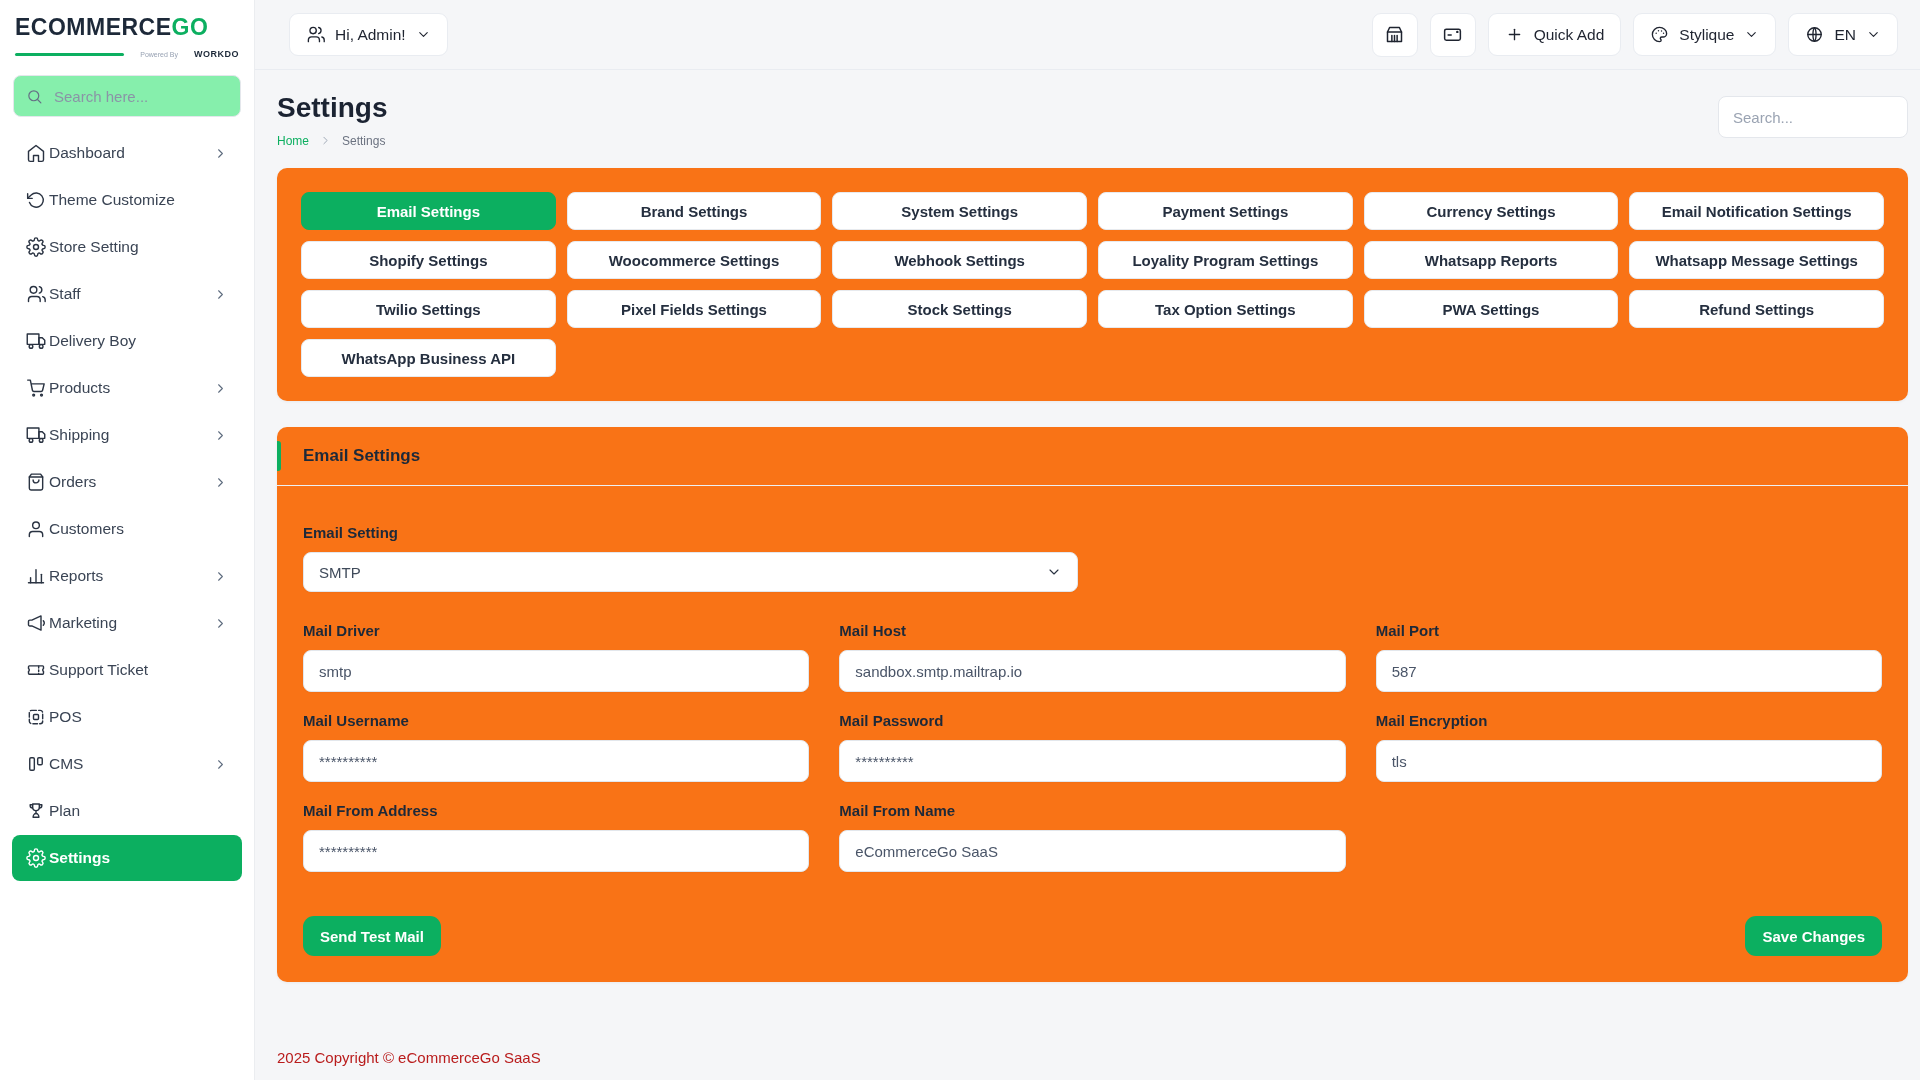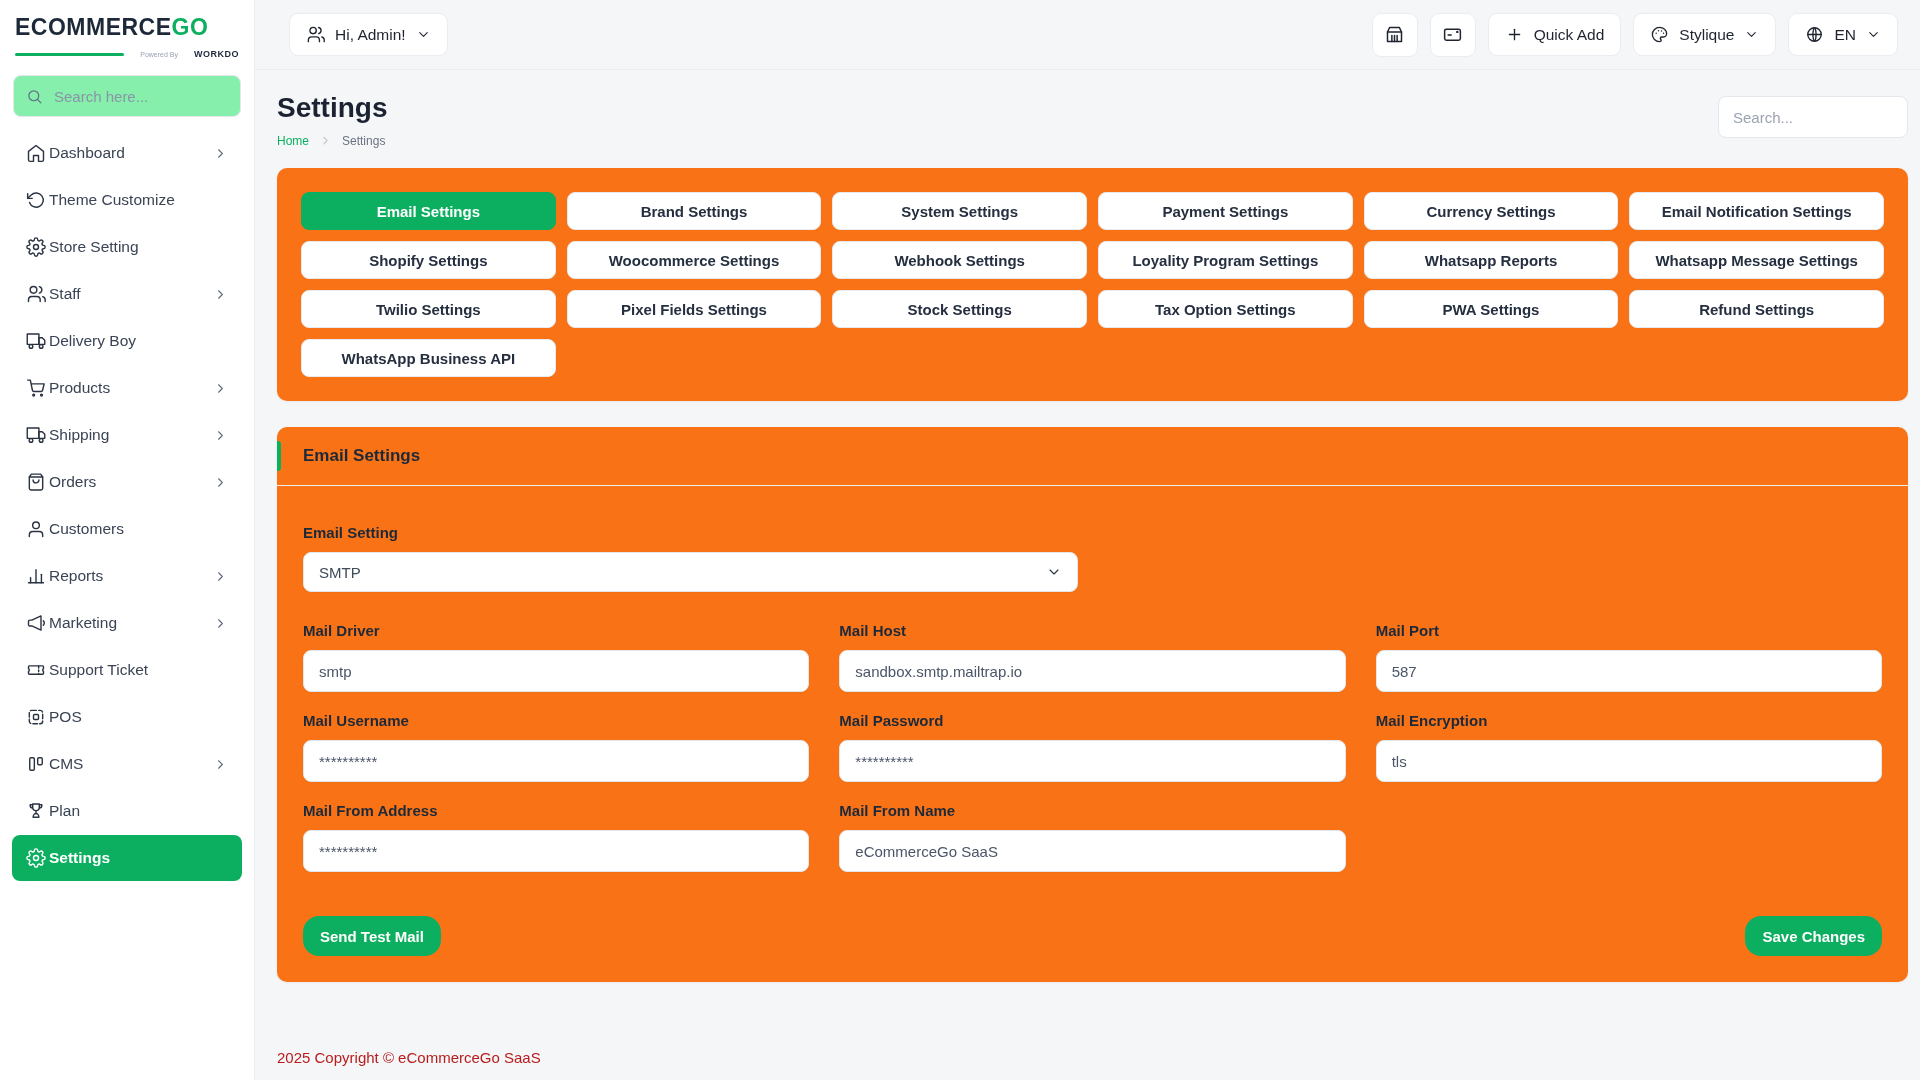--- a/index.html
+++ b/index.html
@@ -70,21 +70,21 @@
   .card-head{position:relative;padding:19px 26px;border-bottom:1px solid #edf0f3}
   .card-head .accent{position:absolute;left:0;top:50%;transform:translateY(-50%);width:4px;height:30px;background:var(--green);border-radius:0 3px 3px 0}
   .card-head h2{margin:0;font-size:17px;font-weight:600;color:#1d2939}
   .card-body{padding:38px 26px 26px}
   .field label,.fields-grid label{display:block;font-size:15px;font-weight:700;color:#1d2939;margin-bottom:11px}
   .select{width:calc(50% - 15px);height:40px;border:1px solid #e3e7ec;border-radius:8px;display:flex;align-items:center;justify-content:space-between;padding:0 15px;font-size:15px;color:#3f4a5a;cursor:pointer;box-shadow:0 1px 2px rgba(16,24,40,.03);background:#fff}
   .select .chev{width:16px;height:16px;color:#2a3342}
   .fields-grid{display:grid;grid-template-columns:repeat(3,1fr);gap:20px 30px;margin-top:30px}
   .fields-grid input{width:100%;height:42px;border:1px solid #e3e7ec;border-radius:8px;padding:0 15px;font-size:15px;color:#4a5568;outline:none;font-family:inherit;box-shadow:0 1px 2px rgba(16,24,40,.03);background:#fff}
   .actions{display:flex;justify-content:space-between;margin-top:44px}
-  .btn-primary{height:40px;padding:0 17px;background:var(--green);color:#fff;border:0;border-radius:16px;font-size:15px;font-weight:600;font-family:inherit;cursor:pointer}
+  .btn-primary{height:40px;padding:0 17px;background:var(--green);color:#fff;border:0;border-radius:11px;font-size:15px;font-weight:600;font-family:inherit;cursor:pointer}
 
   .footer{margin-top:auto;padding:16px 0 14px;font-size:15px;color:#b91c1c}
 </style>
 </head>
 <body>
 
 <div class="app">
 
   <aside class="sidebar">
     <a class="logo">

